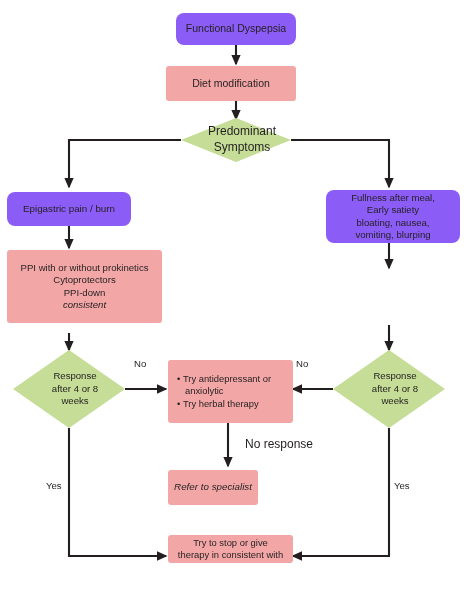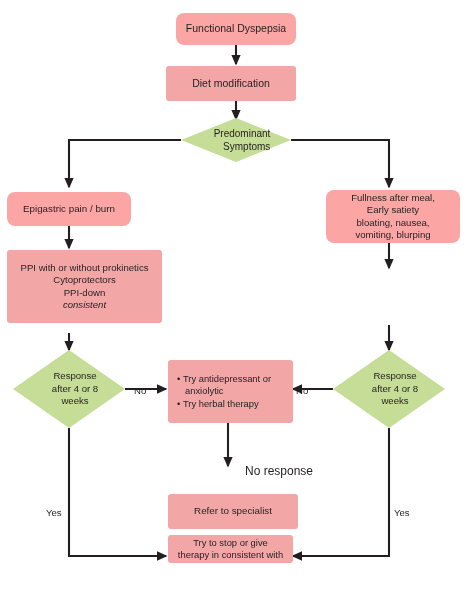--- a/index.html
+++ b/index.html
@@ -23,21 +23,21 @@
     box-sizing: border-box;
     display: flex;
     align-items: center;
     justify-content: center;
     text-align: center;
     color: #231f20;
     line-height: 1.28;
     z-index: 3;
   }
   .node-blue {
-    background: #fca5a5;
+    background: #8b5cf6;
     border-radius: 8px;
   }
   .node-pink {
     background: #f2a6a6;
     border-radius: 3px;
   }
   .node-text {
     padding: 0 6px;
     white-space: pre-line;
   }
@@ -63,21 +63,20 @@
     text-align: center;
     color: #231f20;
     line-height: 1.3;
     white-space: pre-line;
   }
   .edge-label {
     position: absolute;
     color: #231f20;
     white-space: nowrap;
     z-index: 4;
-    margin-top: 27px;
   }
   .bullet-box {
     display: block;
     text-align: left;
     padding: 0 9px;
   }
   .bullet-line {
     display: block;
     color: #231f20;
     line-height: 1.3;
@@ -141,21 +140,21 @@
   </div>
 
   <div class="node node-pink" style="left:166px; top:66px; width:130px; height:35px; font-size:10.5px;">
     <span class="node-text">Diet modification</span>
   </div>
 
   <div class="diamond" style="left:181px; top:118px; width:110px; height:44px;">
     <svg width="110" height="44" viewBox="0 0 110 44" xmlns="http://www.w3.org/2000/svg">
       <polygon points="55,0 110,22 55,44 0,22" fill="#c5dd96"></polygon>
     </svg>
-    <span class="node-text" style="font-size:10px;text-align:right;">Predominant
+    <span class="node-text" style="font-size:12px;">Predominant
 Symptoms</span>
   </div>
 
   <div class="node node-blue" style="left:7px; top:192px; width:124px; height:34px; font-size:9.8px;">
     <span class="node-text">Epigastric pain / burn</span>
   </div>
 
   <div class="node node-pink" style="left:7px; top:250px; width:155px; height:73px; font-size:9.6px; flex-direction:column;">
     <span style="display:block;">PPI with or without prokinetics</span>
     <span style="display:block;">Cytoprotectors</span>
@@ -193,21 +192,21 @@
     <span class="bullet-box">
       <span class="bullet-line">
         •&nbsp;<span>Try antidepressant or anxiolytic</span>
       </span>
       <span class="bullet-line">
         •&nbsp;<span>Try herbal therapy</span>
       </span>
     </span>
   </div>
 
-  <div class="node node-pink" style="left:168px; top:494px; width:130px; height:35px; font-size:9.8px;">
+  <div class="node node-pink" style="left:168px; top:470px; width:90px; height:35px; font-size:9.8px;font-style:italic;">
     <span class="node-text">Refer to specialist</span>
   </div>
 
   <div class="node node-pink" style="left:168px; top:535px; width:125px; height:28px; font-size:9.4px;">
     <span class="node-text">Try to stop or give
 therapy in consistent with</span>
   </div>
 
   <span class="edge-label" style="left:134px; top:358px; font-size:9.6px;">No</span>
   <span class="edge-label" style="left:296px; top:358px; font-size:9.6px;">No</span>

